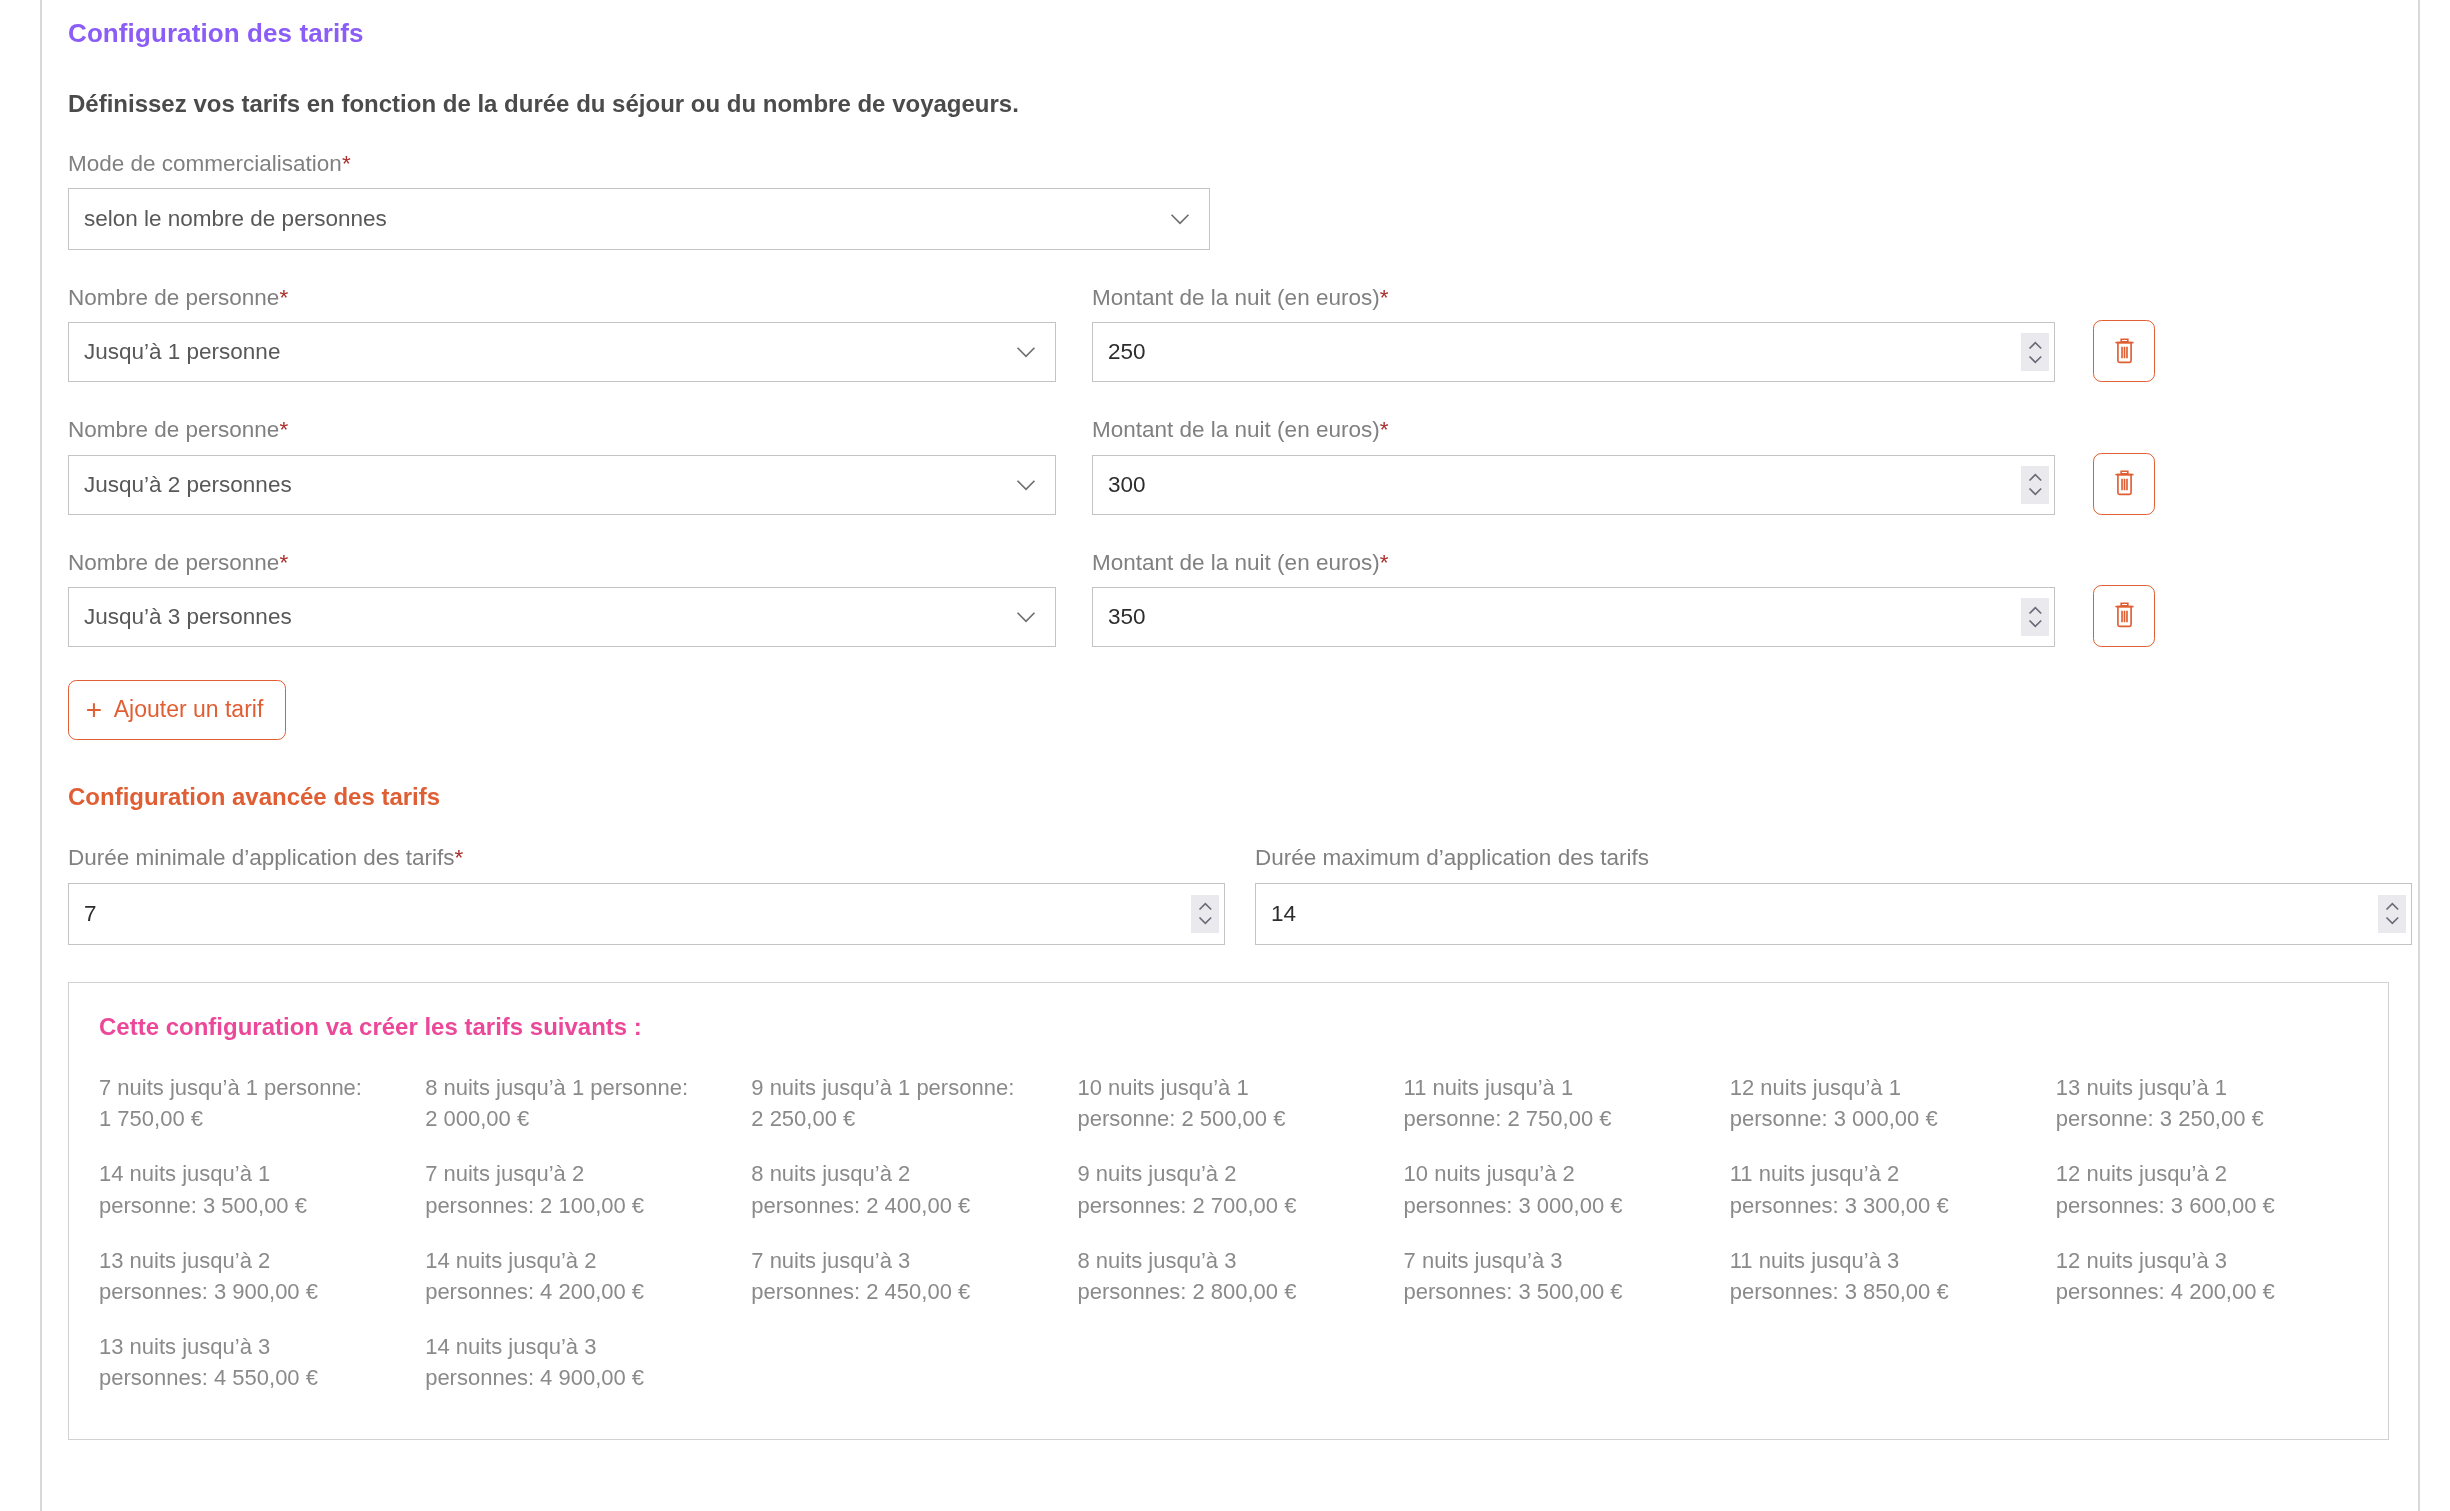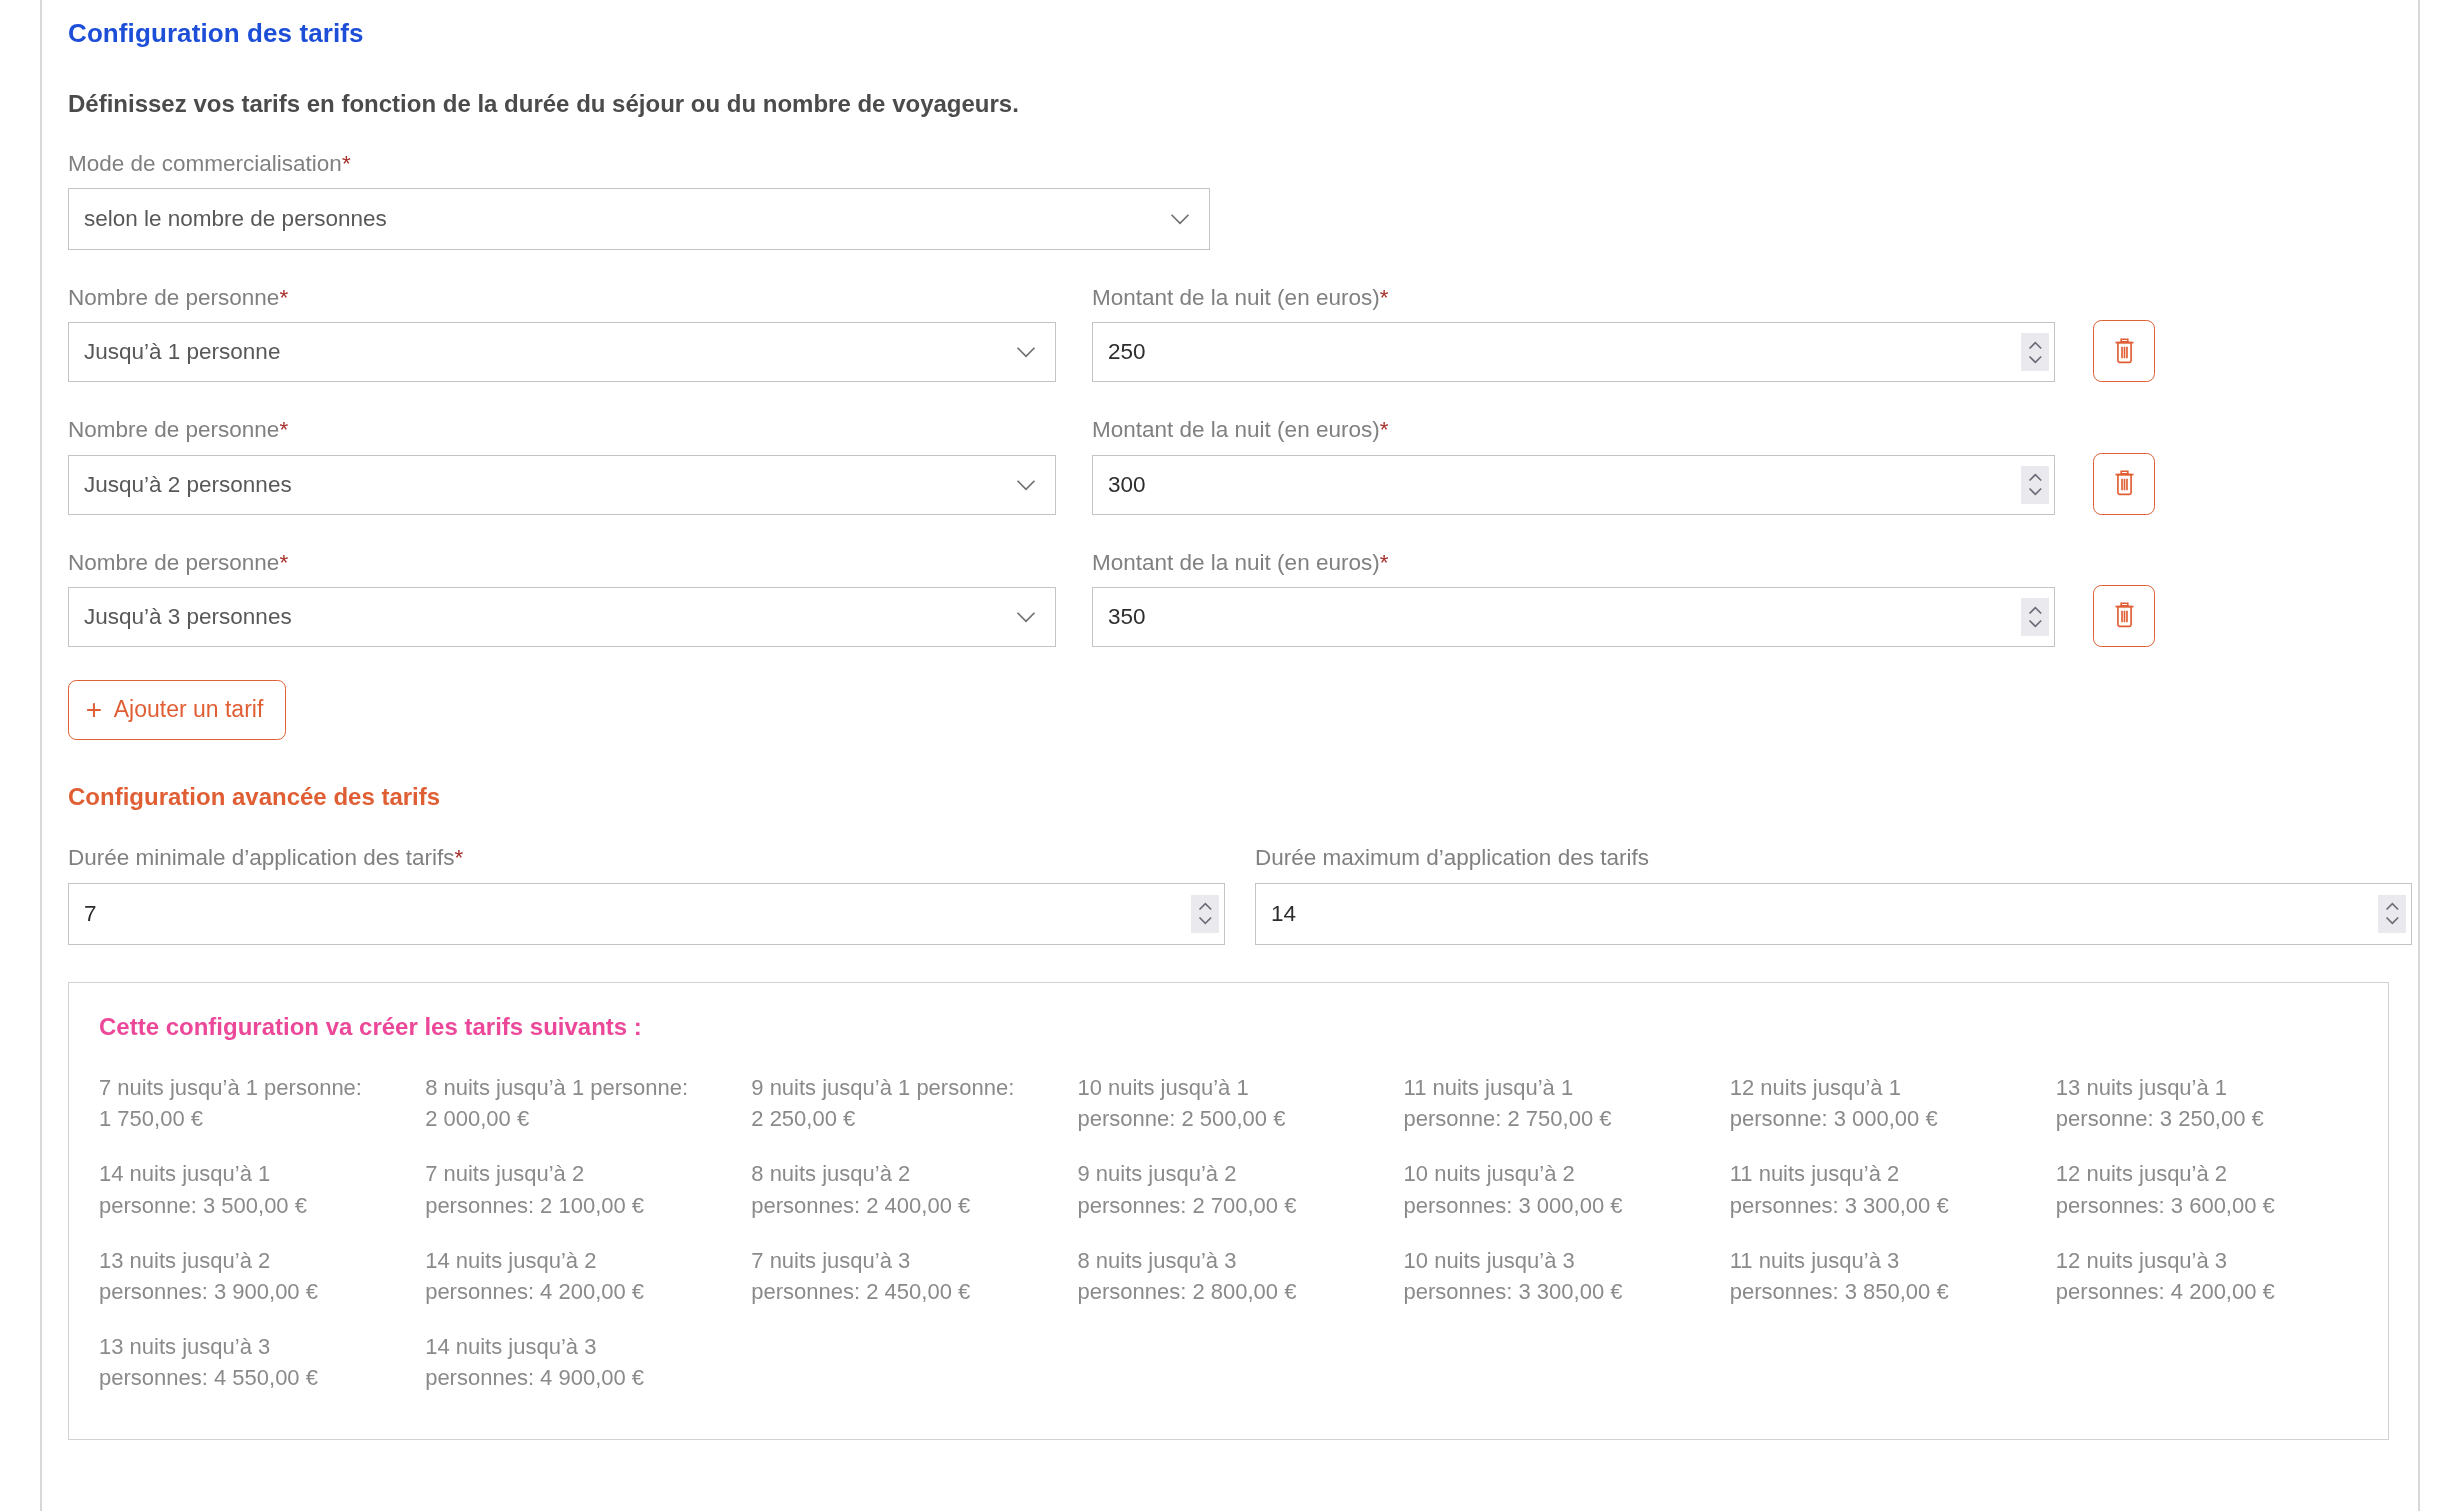--- a/index.html
+++ b/index.html
@@ -18,21 +18,21 @@
   
   .rail-left  { position:absolute; left:40px;   top:0; width:1.7px; height:1512px; background:#d8d8d8; }
   .rail-right { position:absolute; left:2418px; top:0; width:1.7px; height:1512px; background:#d8d8d8; }
 
   .content { position:absolute; left:68px; top:0; width:2350px; padding-top:15px; }
 
   h1.section-title {
     margin:0 0 0 0;
     font-size: 26px;
     font-weight: 700;
-    color: #1d4ed8;
+    color: #8b5cf6;
     letter-spacing: 0.1px;
     line-height: 1.4;
   }
   p.section-sub {
     margin: 37px 0 0 0;
     font-size: 24px;
     font-weight: 700;
     color: #4b4b4b;
     line-height: 1.35;
   }
@@ -389,21 +389,21 @@
           <div class="grid-item">7 nuits jusqu’à 2 personnes: 2 100,00 €</div>
           <div class="grid-item">8 nuits jusqu’à 2 personnes: 2 400,00 €</div>
           <div class="grid-item">9 nuits jusqu’à 2 personnes: 2 700,00 €</div>
           <div class="grid-item">10 nuits jusqu’à 2 personnes: 3 000,00 €</div>
           <div class="grid-item">11 nuits jusqu’à 2 personnes: 3 300,00 €</div>
           <div class="grid-item">12 nuits jusqu’à 2 personnes: 3 600,00 €</div>
           <div class="grid-item">13 nuits jusqu’à 2 personnes: 3 900,00 €</div>
           <div class="grid-item">14 nuits jusqu’à 2 personnes: 4 200,00 €</div>
           <div class="grid-item">7 nuits jusqu’à 3 personnes: 2 450,00 €</div>
           <div class="grid-item">8 nuits jusqu’à 3 personnes: 2 800,00 €</div>
-          <div class="grid-item">10 nuits jusqu’à 3 personnes: 3 300,00 €</div>
+          <div class="grid-item">7 nuits jusqu’à 3 personnes: 3 500,00 €</div>
           <div class="grid-item">11 nuits jusqu’à 3 personnes: 3 850,00 €</div>
           <div class="grid-item">12 nuits jusqu’à 3 personnes: 4 200,00 €</div>
           <div class="grid-item">13 nuits jusqu’à 3 personnes: 4 550,00 €</div>
           <div class="grid-item">14 nuits jusqu’à 3 personnes: 4 900,00 €</div>
         </div>
     </div>
 
   </div>
 </div>
 

